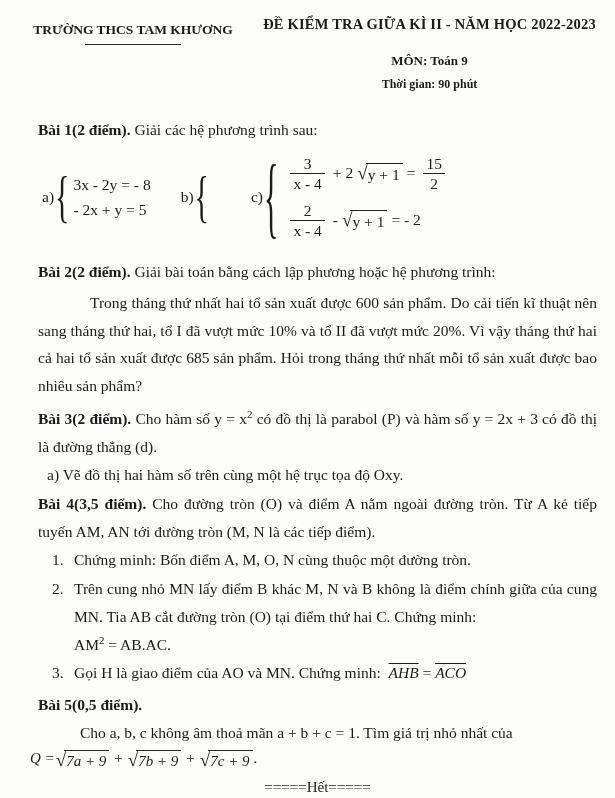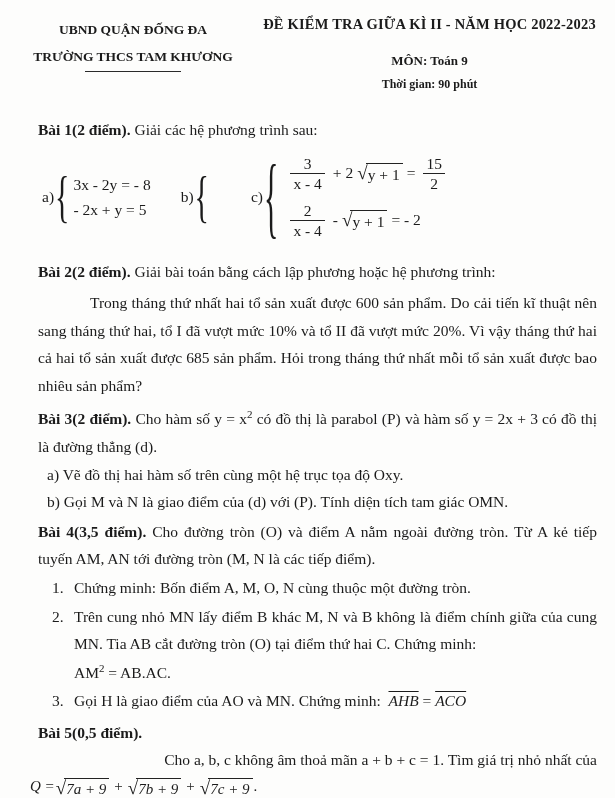--- a/index.html
+++ b/index.html
@@ -55,34 +55,33 @@
   .p4-head { margin-top:2px; }
   .num-item { display:flex; margin-top:1px; }
   .num-col { flex:0 0 22px; margin-left:14px; }
   .num-body { flex:1; }
   .math-line { margin-top:2px; line-height:1.7; }
   .sup2 { font-size:11px; vertical-align:super; line-height:0; }
   .ang { font-style:italic; text-decoration:overline; }
   .mi { font-style:italic; }
 
   .p5-head { margin-top:4px; }
-  .p5-body { text-indent:42px;text-align:right; }
+  .p5-body { text-indent:42px; }
   .q-line { margin-left:-8px; margin-top:4px; font-size:15px; display:flex; align-items:flex-start; }
   .q-line .sqrt { margin:0 1px; }
 
   .het { text-align:center; margin-top:8px; font-size:15px; }
 </style>
 </head>
 <body>
 
 <div class="page">
 
   <div class="hdr">
     <div class="hdr-left">
-      <div>UBND QUẬN ĐỐNG ĐA</div>
       <div>TRƯỜNG THCS TAM KHƯƠNG</div>
       <div class="org-rule"></div>
     </div>
     <div class="hdr-right">
       <div class="exam-title">ĐỀ KIỂM TRA GIỮA KÌ II - NĂM HỌC 2022-2023</div>
       <div class="exam-subject">MÔN: Toán 9</div>
       <div class="exam-duration">Thời gian: 90 phút</div>
     </div>
   </div>
 
@@ -139,21 +138,20 @@
           </span>
         </span>
       </div>
     </div>
 
     <p class="p2-head lh"><b class="p-label">Bài 2(2 điểm).</b> <span>Giải bài toán bằng cách lập phương hoặc hệ phương trình:</span></p>
     <p class="p2-body lh justify">Trong tháng thứ nhất hai tổ sản xuất được 600 sản phẩm. Do cải tiến kĩ thuật nên sang tháng thứ hai, tổ I đã vượt mức 10% và tổ II đã vượt mức 20%. Vì vậy tháng thứ hai cả hai tổ sản xuất được 685 sản phẩm. Hỏi trong tháng thứ nhất mỗi tổ sản xuất được bao nhiêu sản phẩm?</p>
 
     <p class="p3-head lh justify"><b class="p-label">Bài 3(2 điểm).</b> <span>Cho hàm số y = x</span><sup class="sup2">2</sup> <span>có đồ thị là parabol (P) và hàm số y = 2x + 3 có đồ thị là đường thẳng (d).</span></p>
     <p class="sub-item lh">a) Vẽ đồ thị hai hàm số trên cùng một hệ trục tọa độ Oxy.</p>
-    <p class="sub-item lh">b) Gọi M và N là giao điểm của (d) với (P). Tính diện tích tam giác OMN.</p>
 
     <p class="p4-head lh justify"><b class="p-label ital">Bài 4(3,5 điểm).</b> <span>Cho đường tròn (O) và điểm A nằm ngoài đường tròn. Từ A kẻ tiếp tuyến AM, AN tới đường tròn (M, N là các tiếp điểm).</span></p>
 
     <div class="num-item lh">
       <span class="num-col">1.</span>
       <div class="num-body">Chứng minh: Bốn điểm A, M, O, N cùng thuộc một đường tròn.</div>
     </div>
 
     <div class="num-item lh">
       <span class="num-col">2.</span>

